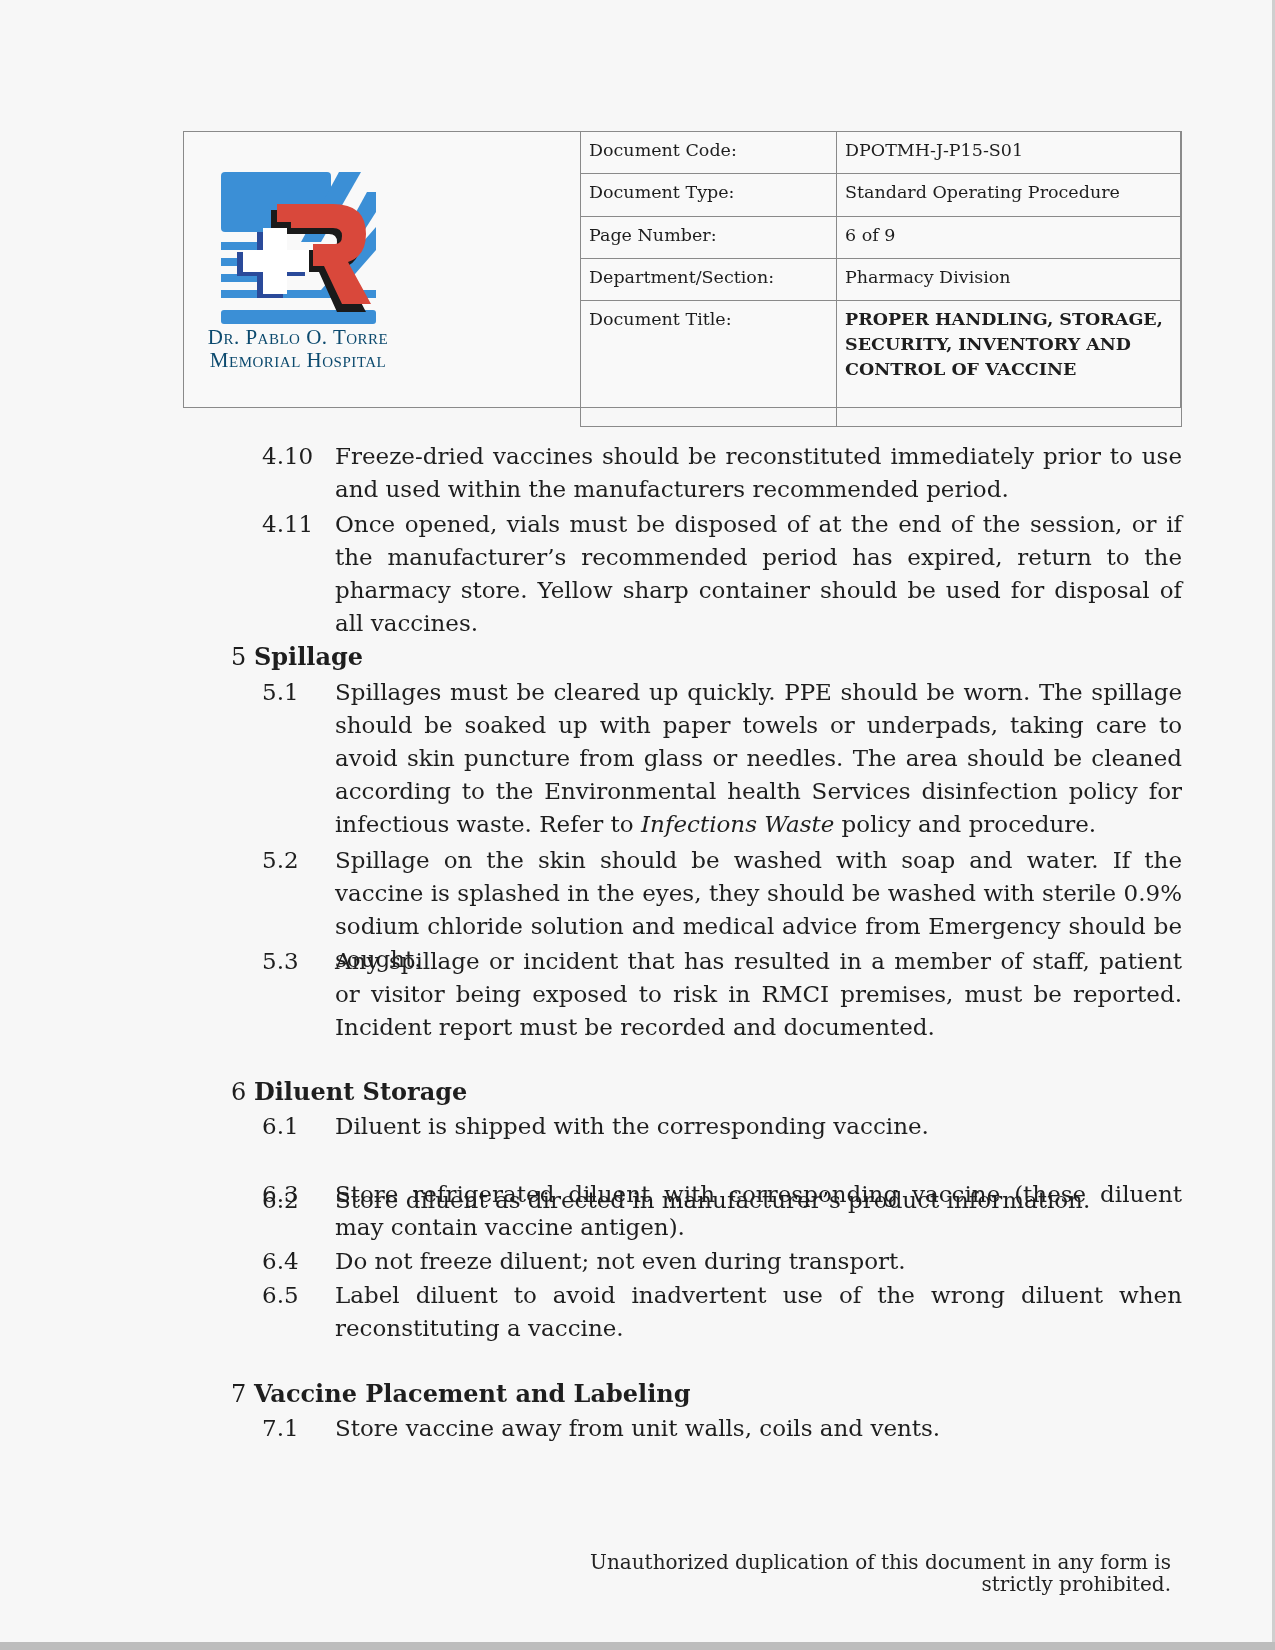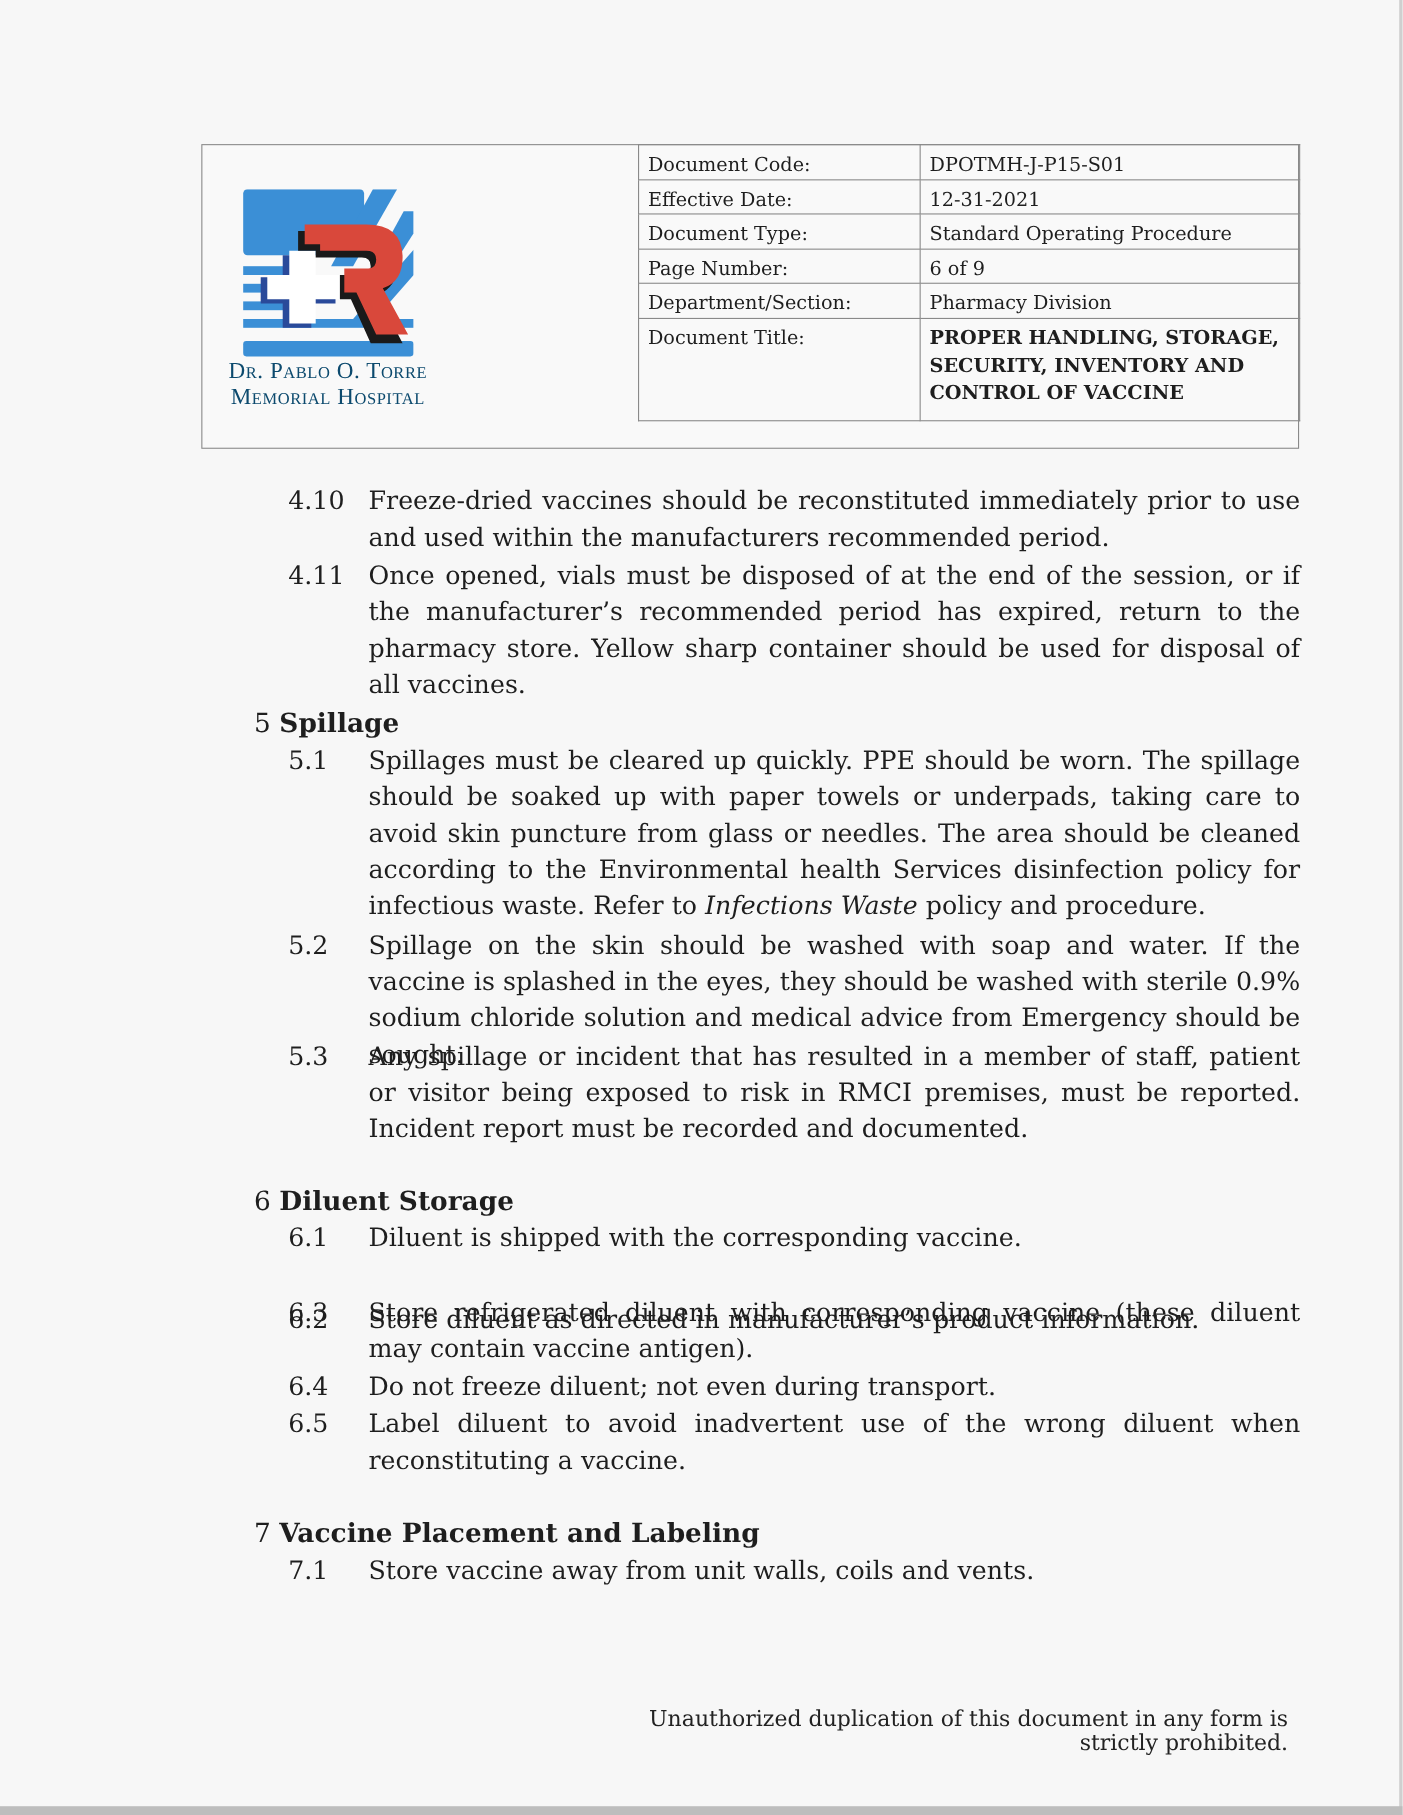--- a/index.html
+++ b/index.html
@@ -22,21 +22,21 @@
   .hosp-name {
     position: absolute; left: 0; top: 194px; width: 228px; text-align: center;
     font-family: "Liberation Serif", serif; font-variant: small-caps;
     font-size: 21px; line-height: 23px; letter-spacing: 0.5px; color: #0c4a6e;
   }
   .address {
     position: absolute; left: 221px; top: 96px; width: 150px; text-align: center;
     font-family: "Liberation Serif", serif; font-size: 15.5px; line-height: 19px; color: #222;
   }
   .meta {
-    position: absolute; left: 396px; top: -1px; width: 602px; height: 252px;
+    position: absolute; left: 396px; top: -1px; width: 602px; height: 296px;
     border-collapse: collapse; table-layout: fixed;
   }
   .meta td {
     border: 1px solid #8a8a8a; padding: 6px 8px 0 8px; vertical-align: top;
     font-size: 17.5px; line-height: 24px; height: 30px; box-sizing: border-box;
   }
   .meta td.k { width: 256px; }
   .meta tr.last td { height: 92px; }
   .meta td.title-val { font-weight: bold; font-size: 17.5px; line-height: 25px; }
 
@@ -89,24 +89,20 @@
     <div class="hosp-name">
       <div>Dr. Pablo O. Torre</div>
       <div>Memorial Hospital</div>
     </div>
   </div>
   <table class="meta">
     <tbody>
         <tr>
       <td class="k">Document Code:</td>
       <td>DPOTMH-J-P15-S01</td>
-    </tr>
-    <tr>
-      <td class="k">Effective Date:</td>
-      <td>12-31-2021</td>
     </tr>
     <tr>
       <td class="k">Document Type:</td>
       <td>Standard Operating Procedure</td>
     </tr>
     <tr>
       <td class="k">Page Number:</td>
       <td>6 of 9</td>
     </tr>
     <tr>

